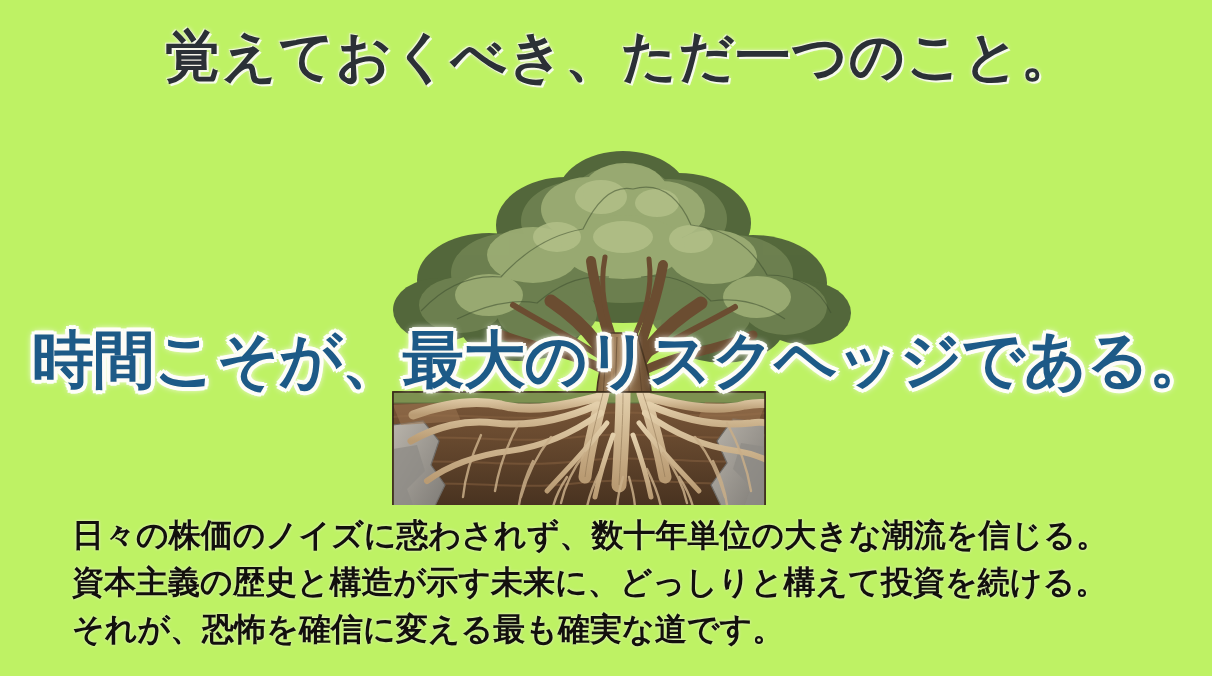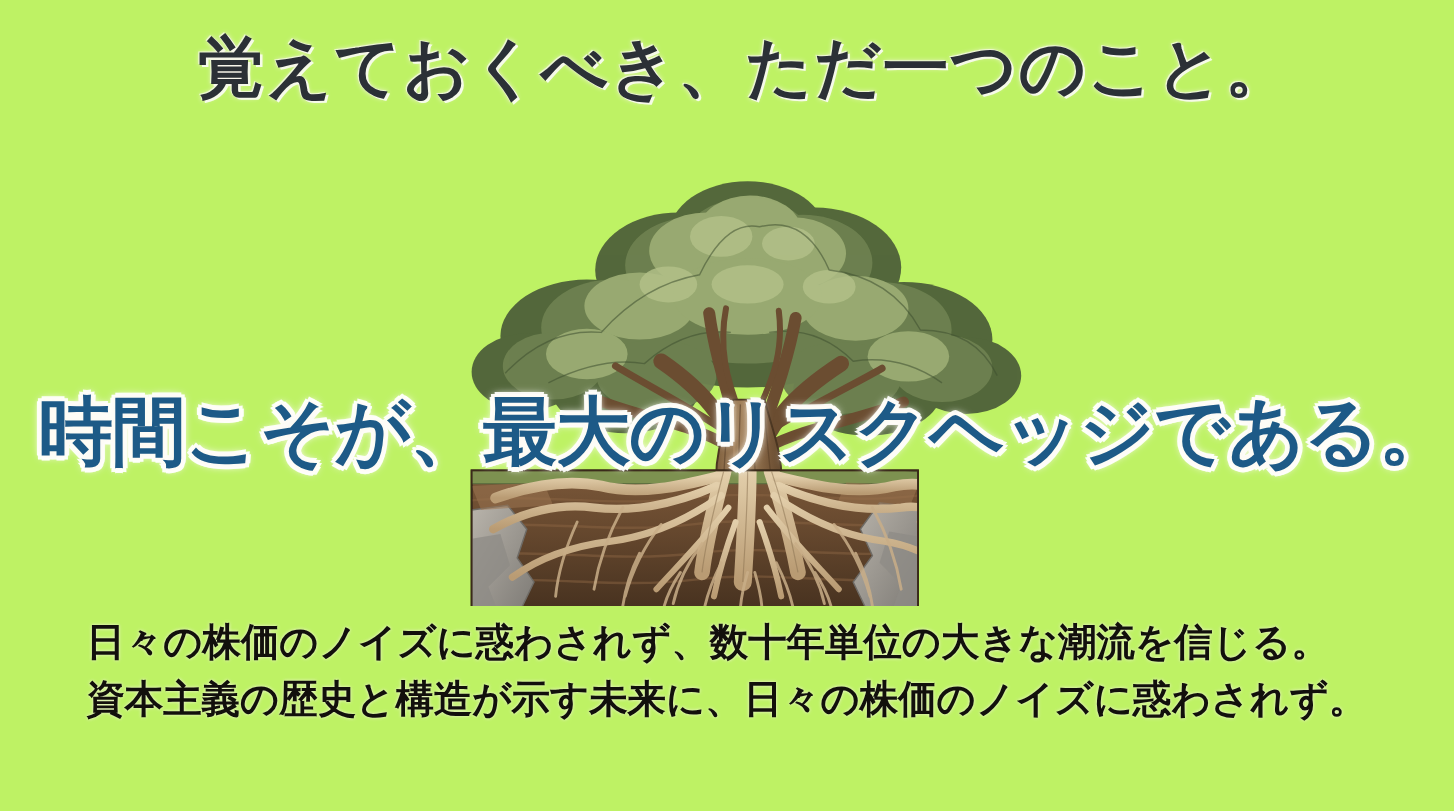--- a/index.html
+++ b/index.html
@@ -275,16 +275,17 @@
         </g>
         <rect x="32" y="287" width="372" height="118" fill="none" stroke="#3a2a1a" stroke-width="1.6"></rect>
       </g>
     </svg>
   </div>
 
   <div class="headline-main">時間こそが、最大のリスクヘッジである。</div>
 
   <div class="body-block">
     <div class="body-line">日々の株価のノイズに惑わされず、数十年単位の大きな潮流を信じる。</div>
-    <div class="body-line">資本主義の歴史と構造が示す未来に、日々の株価のノイズに惑わされず。</div>
+    <div class="body-line">資本主義の歴史と構造が示す未来に、どっしりと構えて投資を続ける。</div>
+    <div class="body-line">それが、恐怖を確信に変える最も確実な道です。</div>
   </div>
 
 </div>
 
 </body></html>

